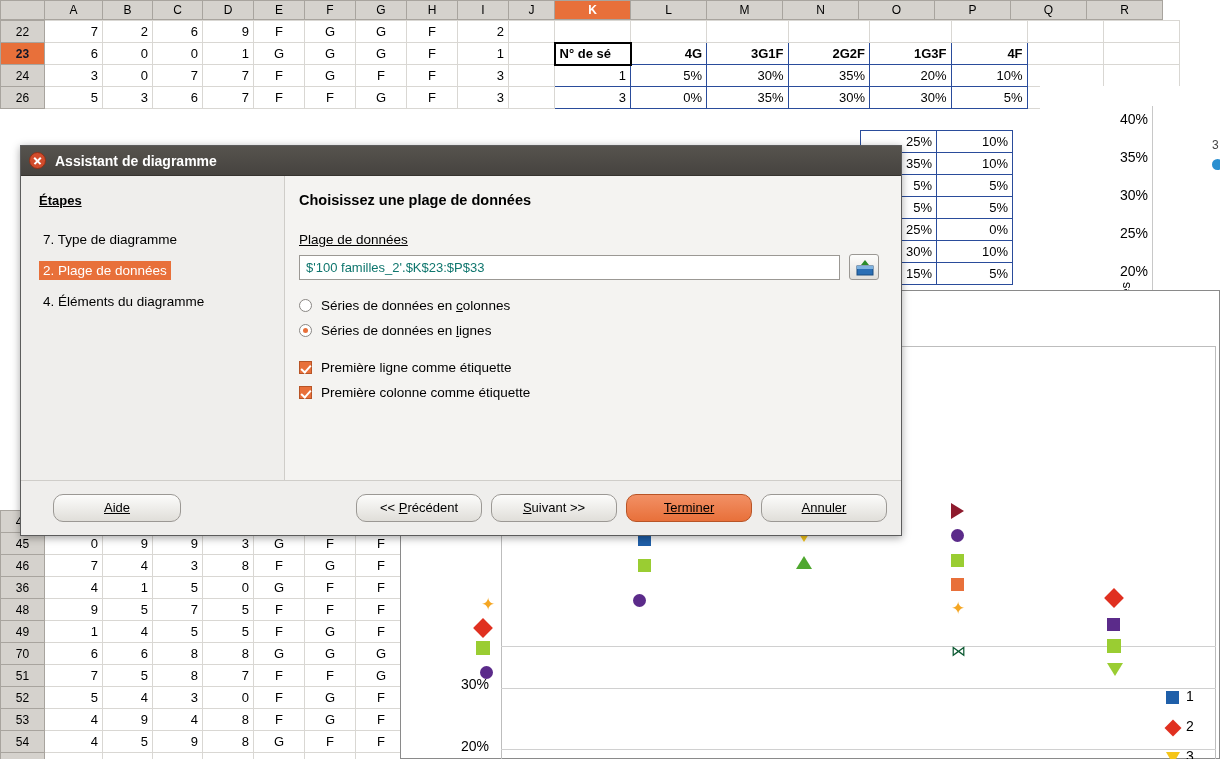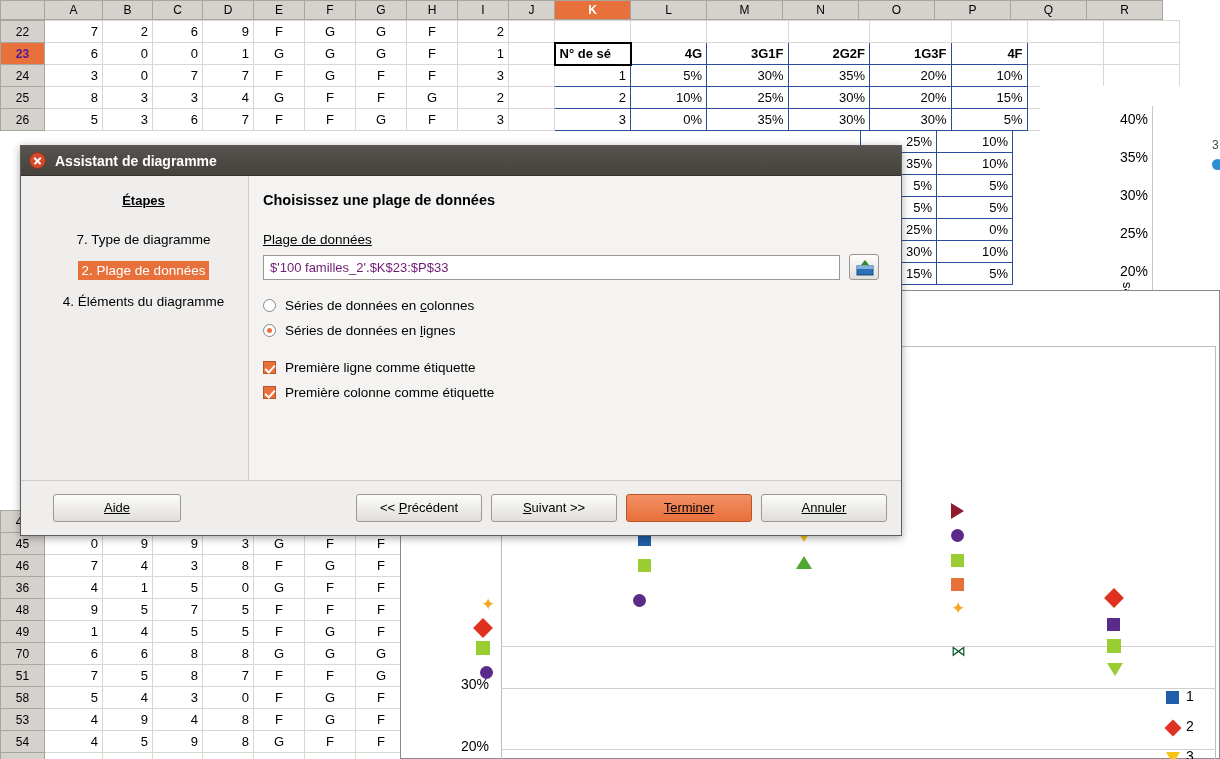--- a/index.html
+++ b/index.html
@@ -31,21 +31,21 @@
     font-weight: bold;
   }
   .rowhead {
     background: #d5d2cd;
     border: 1px solid #a8a49e;
     width: 44px;
     text-align: center;
     font-size: 12px;
     color: #000;
   }
-  .rowhead.sel { background: #e8703a; color: #4c1d95; font-weight: bold; }
+  .rowhead.sel { background: #e8703a; color: #0f172a; font-weight: bold; }
   td.cell {
     border: 1px solid #d9d7d3;
     height: 22px;
     padding: 0 4px;
     font-size: 13px;
     text-align: right;
     background: #fff;
     white-space: nowrap;
     overflow: hidden;
   }
@@ -104,25 +104,24 @@
   }
   .dlg-close::before, .dlg-close::after {
     content: ""; position: absolute; left: 3px; top: 7px;
     width: 9px; height: 1.6px; background: #fff;
   }
   .dlg-close::before { transform: rotate(45deg); }
   .dlg-close::after  { transform: rotate(-45deg); }
 
   .dlg-body { position: absolute; left: 0; top: 30px; right: 0; bottom: 55px; display: flex; }
   .steps {
-    width: 228px;
+    width: 264px;
     background: #efeeec;
     border-right: 1px solid #cfcdc9;
     padding: 17px 0 0 18px;
-    text-align: center;
   }
   .steps h3 { margin: 0 0 22px 0; font-size: 13px; font-weight: bold; }
   .steps h3 span { text-decoration: underline; }
   .step {
     font-size: 13.5px;
     padding: 2px 4px;
     margin-bottom: 12px;
     display: inline-block;
     color: #000;
   }
@@ -134,21 +133,21 @@
   .field-label u { text-decoration: underline; }
   .range-row { display: flex; align-items: center; gap: 9px; margin-bottom: 18px; }
   .range-input {
     flex: 1;
     height: 25px;
     background: #ffffff;
     border: 1px solid #9b9894;
     padding: 0 6px;
     font-size: 13px;
     line-height: 23px;
-    color: #701a75;
+    color: #0f766e;
   }
   .range-btn {
     width: 30px; height: 26px;
     background: linear-gradient(#fdfdfc, #e2e0dc);
     border: 1px solid #9b9894;
     border-radius: 3px;
     position: relative;
   }
   .range-btn svg { position: absolute; left: 6px; top: 4px; }
 
@@ -178,21 +177,21 @@
   .dlg-footer {
     position: absolute; left: 0; right: 0; bottom: 0; height: 55px;
     border-top: 1px solid #cfcdc9;
     display: flex; align-items: center; padding: 0 14px;
   }
   .btn {
     height: 28px;
     min-width: 126px;
     background: linear-gradient(#fcfcfb, #e0ded9);
     border: 1px solid #9b9894;
-    border-radius: 3px;
+    border-radius: 10px;
     font-size: 13px;
     color: #000;
     text-align: center;
     line-height: 26px;
     margin-left: 9px;
   }
   .btn u { text-decoration: underline; }
   .btn.primary { background: linear-gradient(#f29065, #e8703a); border-color: #b85426; }
   .btn.help { margin-left: 18px; min-width: 128px; }
   .footer-gap { flex: 1; }
@@ -301,41 +300,20 @@
           <td class="cell selrange">1</td>
           <td class="cell selrange">5%</td>
           <td class="cell selrange">30%</td>
           <td class="cell selrange">35%</td>
           <td class="cell selrange">20%</td>
           <td class="cell selrange">10%</td>
           <td class="cell"></td>
           <td class="cell"></td>
         </tr>
         <tr>
-          <td class="rowhead">25</td>
-          <td class="cell">8</td>
-          <td class="cell">3</td>
-          <td class="cell">3</td>
-          <td class="cell">4</td>
-          <td class="cell ctr">G</td>
-          <td class="cell ctr">F</td>
-          <td class="cell ctr">F</td>
-          <td class="cell ctr">G</td>
-          <td class="cell">2</td>
-          <td class="cell"></td>
-          <td class="cell selrange">2</td>
-          <td class="cell selrange">10%</td>
-          <td class="cell selrange">25%</td>
-          <td class="cell selrange">30%</td>
-          <td class="cell selrange">20%</td>
-          <td class="cell selrange">15%</td>
-          <td class="cell"></td>
-          <td class="cell"></td>
-        </tr>
-        <tr>
           <td class="rowhead">26</td>
           <td class="cell">5</td>
           <td class="cell">3</td>
           <td class="cell">6</td>
           <td class="cell">7</td>
           <td class="cell ctr">F</td>
           <td class="cell ctr">F</td>
           <td class="cell ctr">G</td>
           <td class="cell ctr">F</td>
           <td class="cell">3</td>
@@ -465,21 +443,21 @@
           <td class="rowhead">51</td>
           <td class="cell">7</td>
           <td class="cell">5</td>
           <td class="cell">8</td>
           <td class="cell">7</td>
           <td class="cell ctr">F</td>
           <td class="cell ctr">F</td>
           <td class="cell ctr">G</td>
         </tr>
         <tr>
-          <td class="rowhead">58</td>
+          <td class="rowhead">52</td>
           <td class="cell">5</td>
           <td class="cell">4</td>
           <td class="cell">3</td>
           <td class="cell">0</td>
           <td class="cell ctr">F</td>
           <td class="cell ctr">G</td>
           <td class="cell ctr">F</td>
         </tr>
         <tr>
           <td class="rowhead">53</td>

